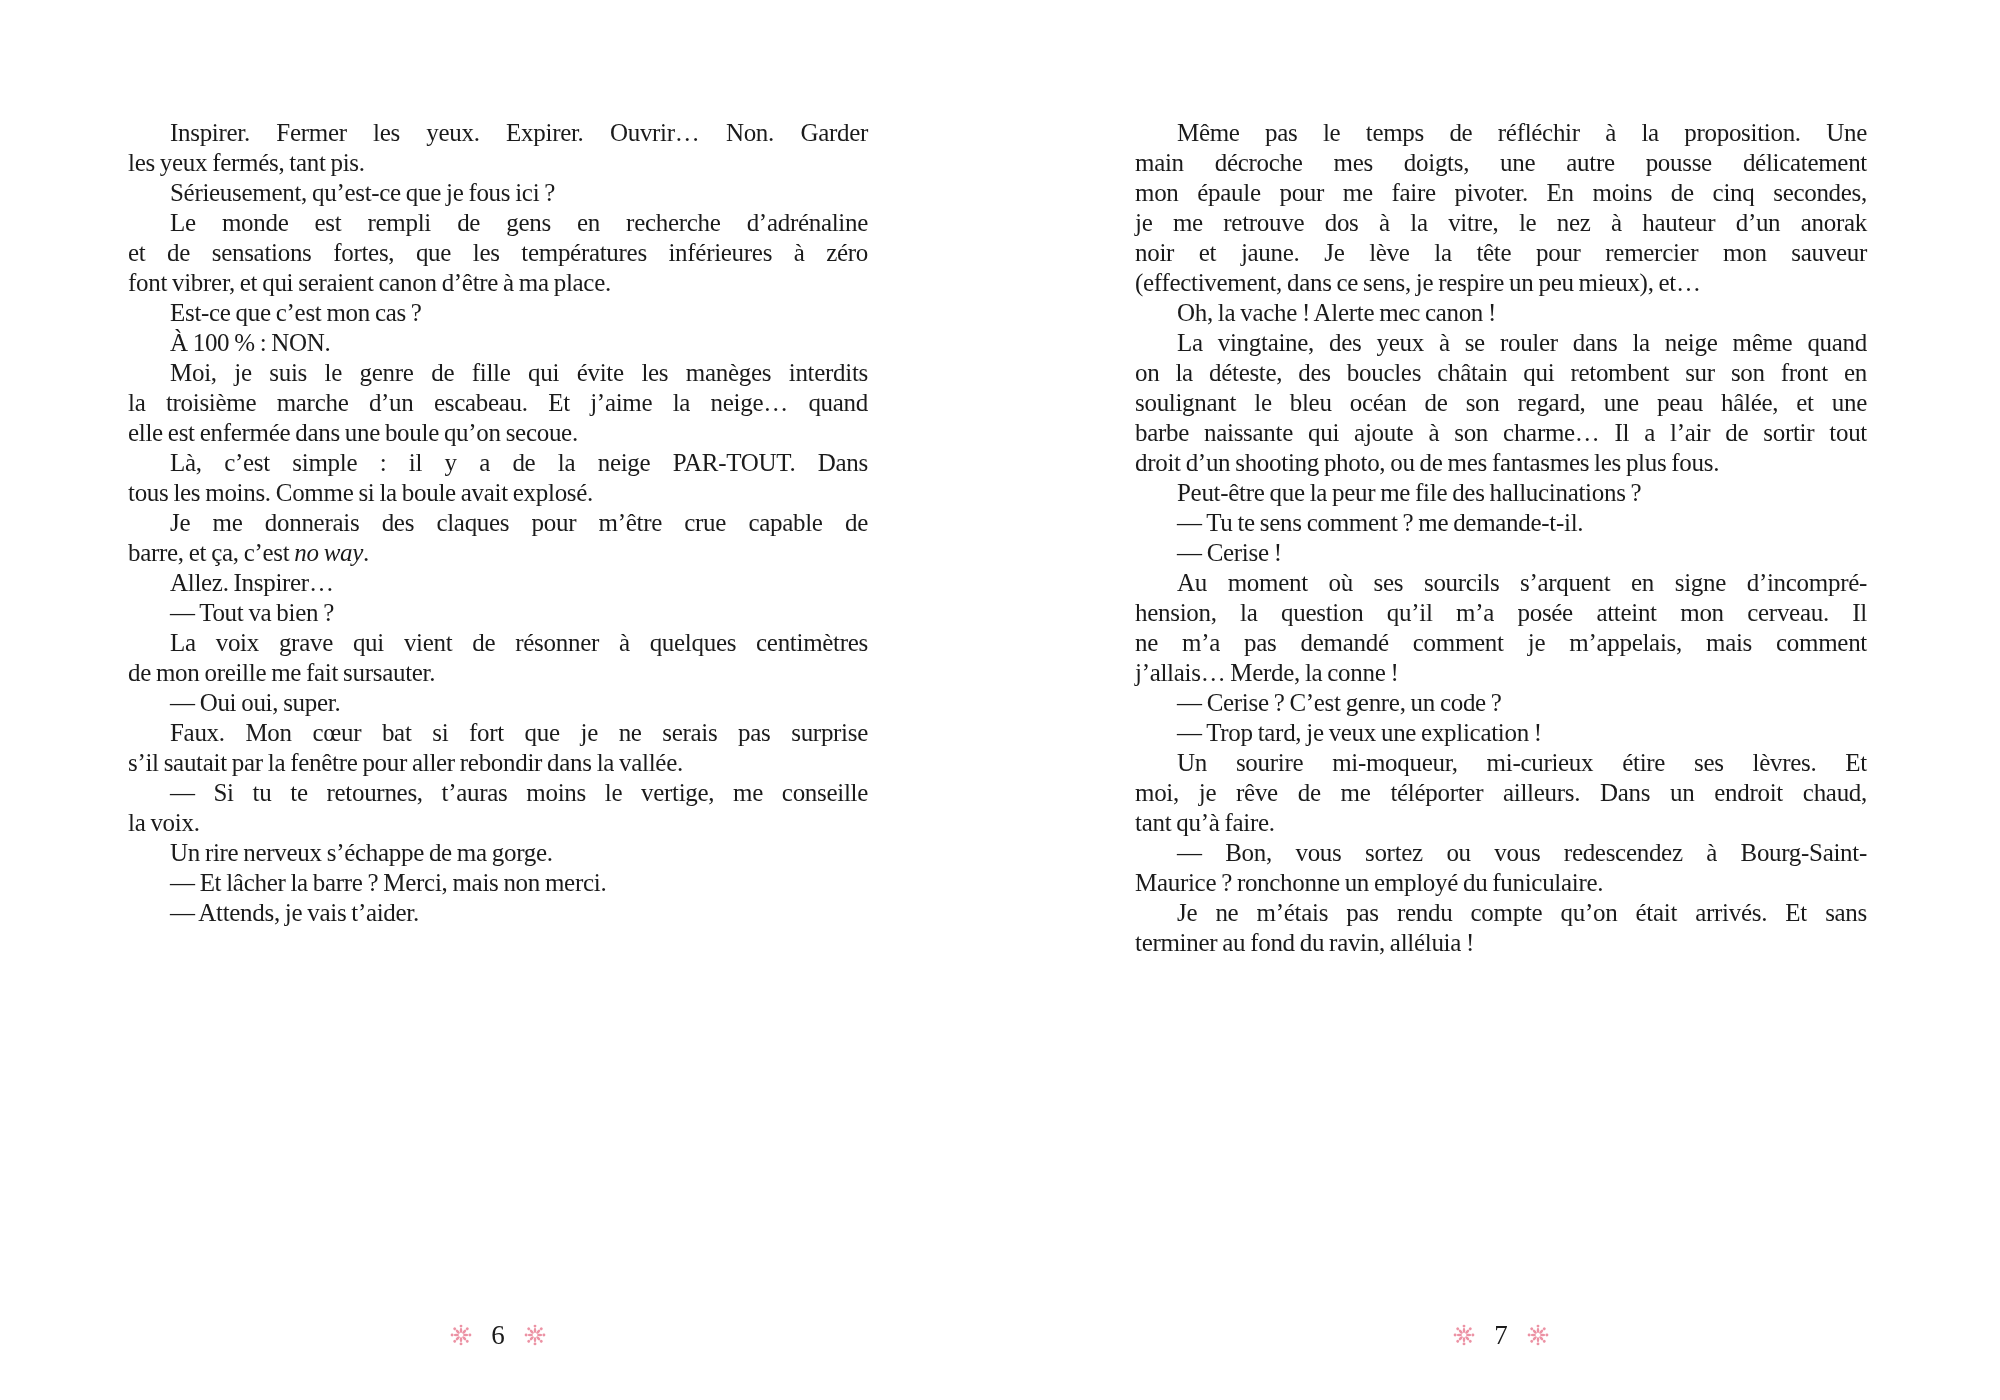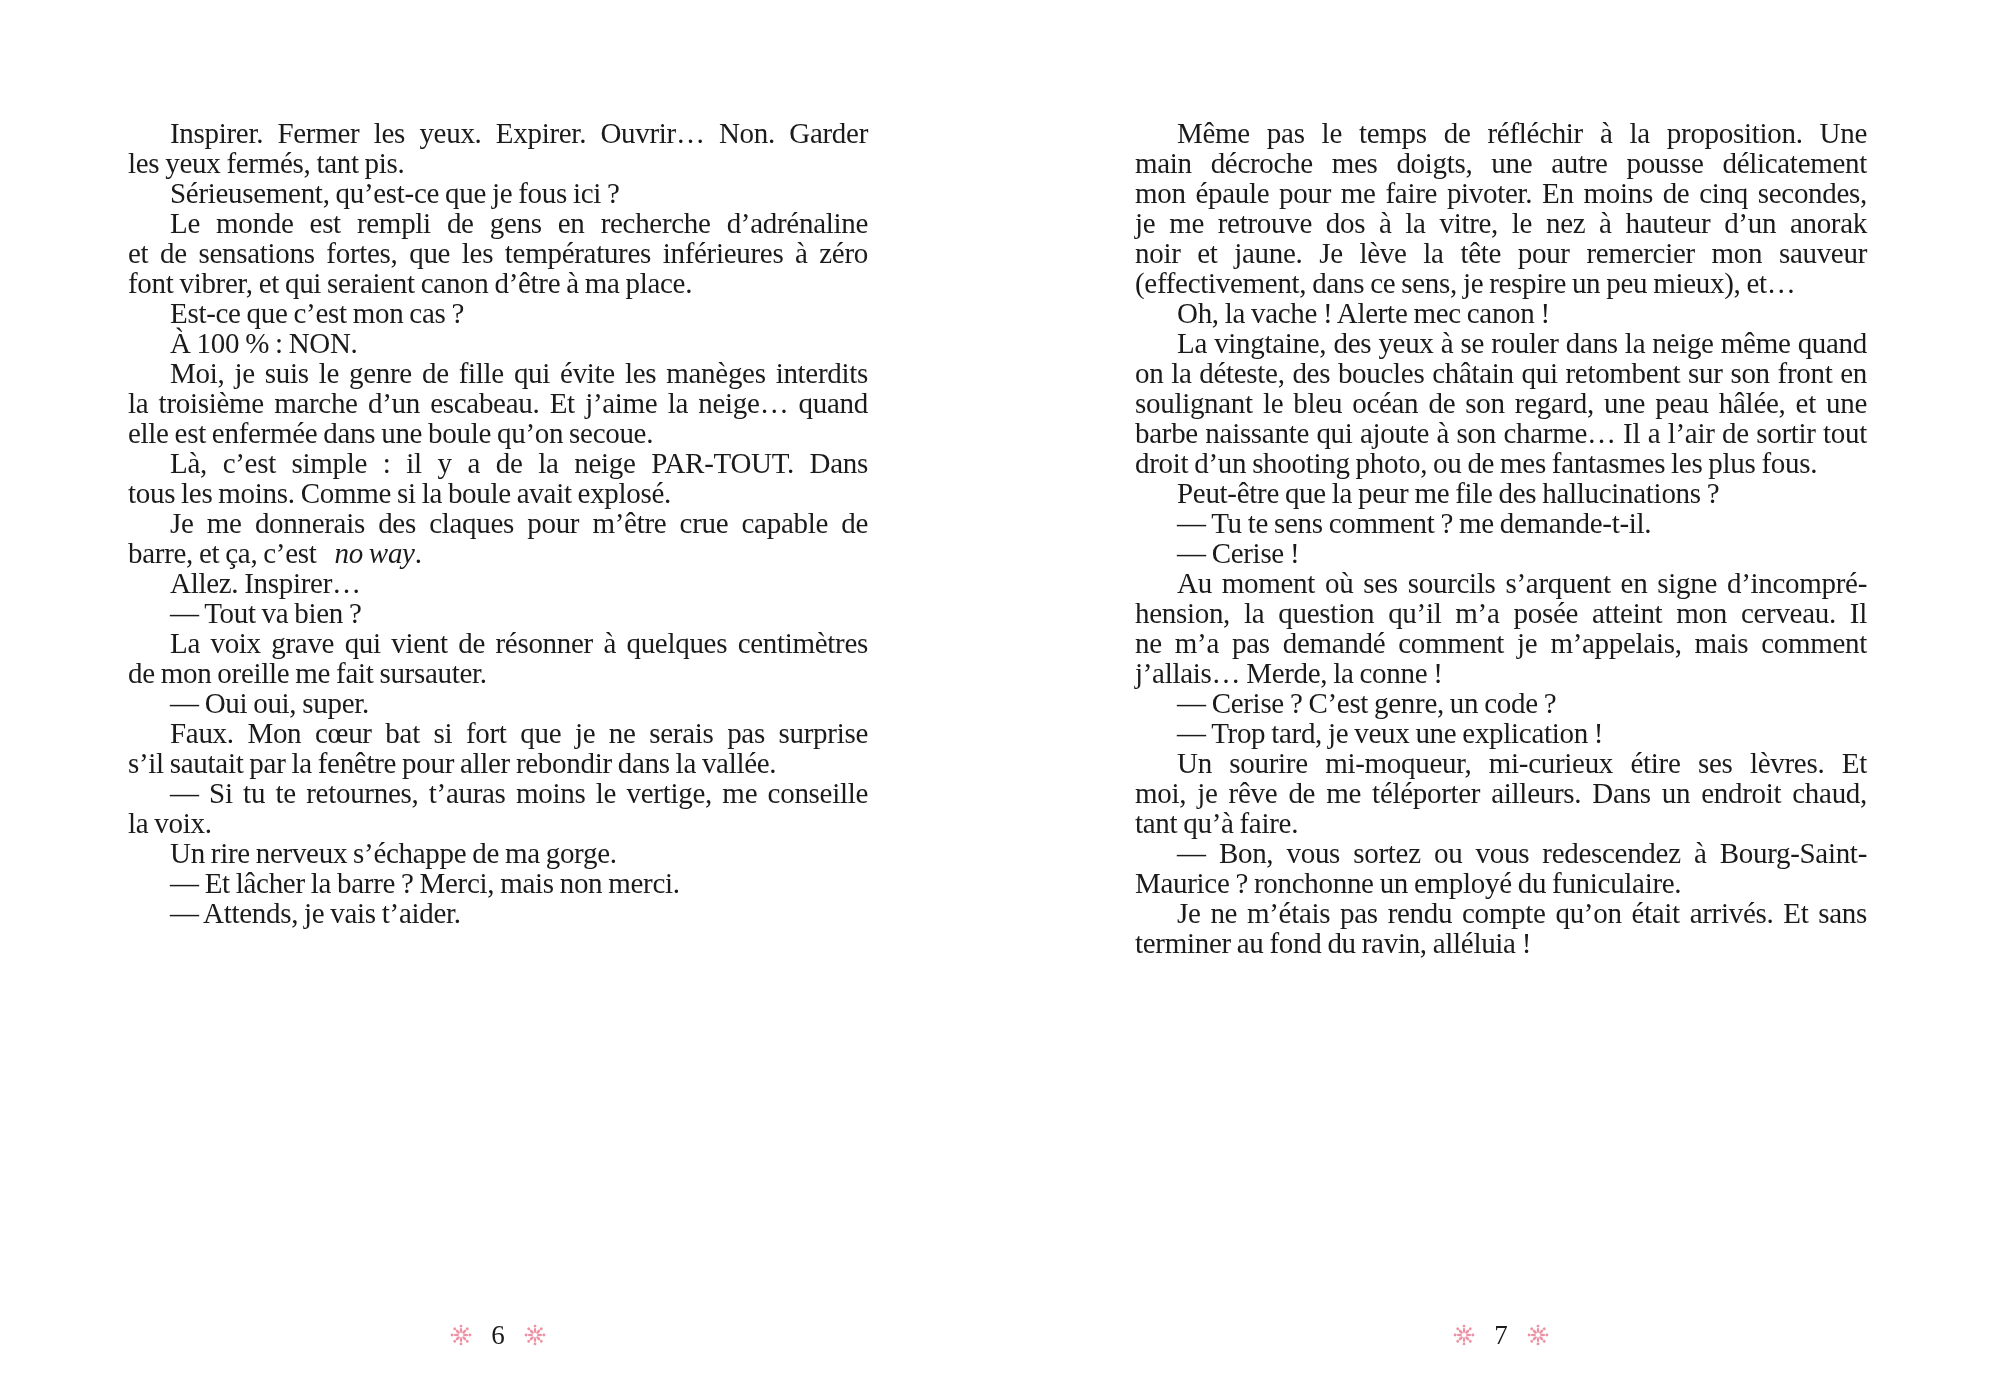--- a/index.html
+++ b/index.html
@@ -16,31 +16,31 @@
     color: #1b1b1b;
   }
   .page-column {
     position: absolute;
     top: 118px;
   }
   .page-column.left  { left: 128px;  width: 740px; }
   .page-column.right { left: 1135px; width: 732px; }
 
   .line {
-    font-size: 29px;
+    font-size: 25px;
     line-height: 30px;
     letter-spacing: -0.3px;
     word-spacing: -1px;
     text-align: justify;
     text-align-last: justify;
     white-space: normal;
   }
   .line.last { text-align-last: left; }
   .line.indent { text-indent: 42px; }
-  .run.it { font-style: italic; margin-left: 12px; }
+  .run.it { font-style: italic; }
 
   .page-footer {
     position: absolute;
     top: 1316px;
     height: 38px;
     display: flex;
     align-items: center;
     justify-content: center;
     gap: 18px;
   }

